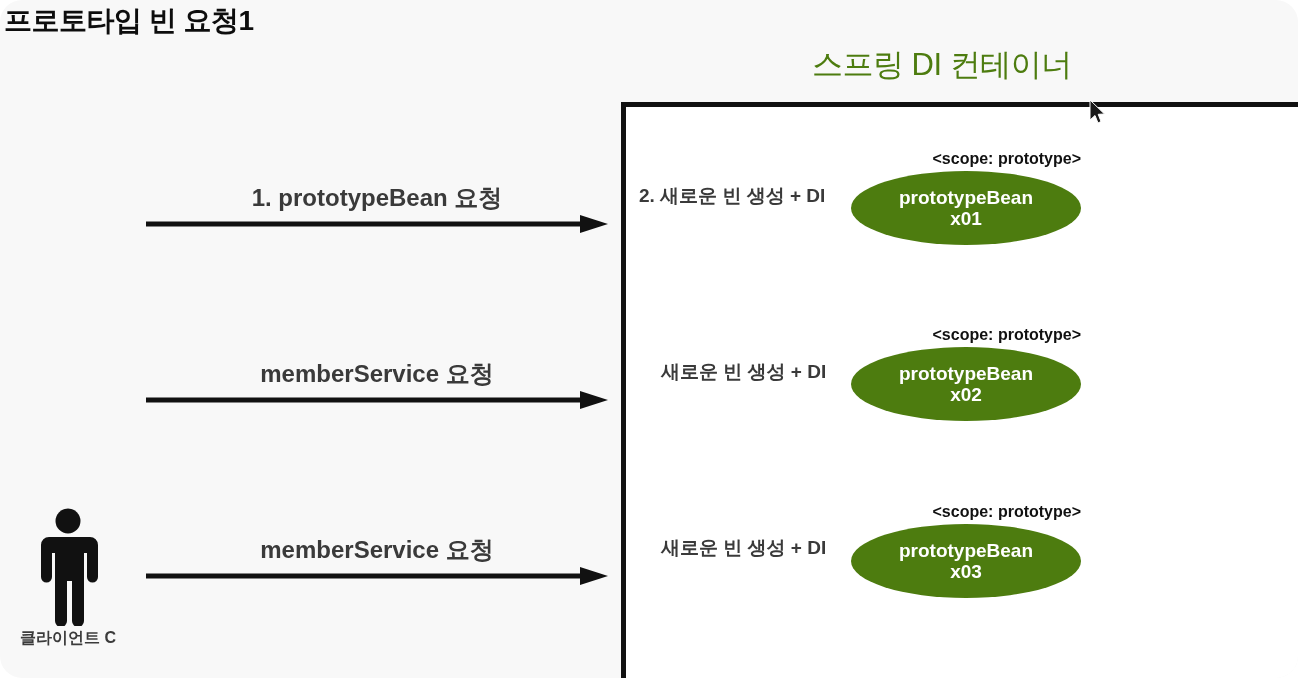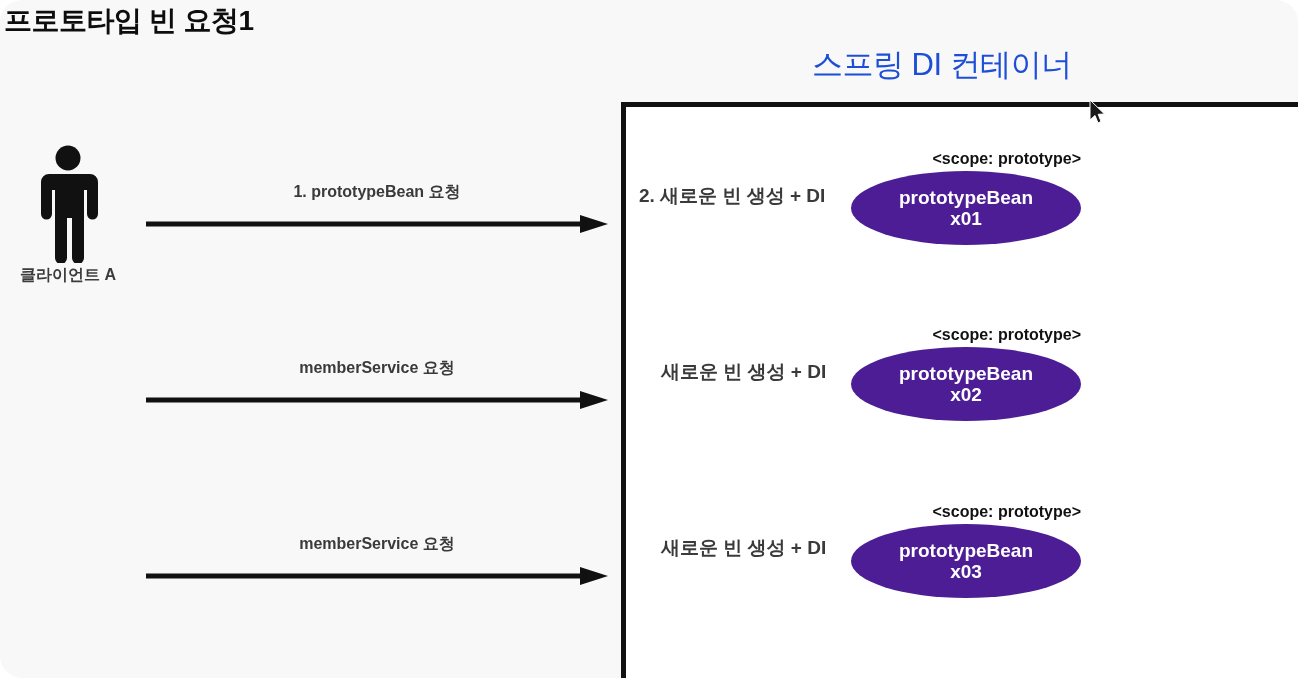--- a/index.html
+++ b/index.html
@@ -28,21 +28,21 @@
     letter-spacing: -0.5px;
     white-space: nowrap;
   }
 
   
   .container-title {
     position: absolute;
     left: 812px;
     top: 44px;
     font-size: 31px;
-    color: #1d4ed8;
+    color: #4d7c0f;
     white-space: nowrap;
     letter-spacing: -0.5px;
   }
   .di-container {
     position: absolute;
     left: 621px;
     top: 102px;
     width: 700px;      
     height: 600px;     
     background: #ffffff;
@@ -83,21 +83,21 @@
   }
 
   
   .arrow-group { position: absolute; }
   .arrow-label {
     position: absolute;
     left: 0;
     top: 0;
     width: 462px;
     text-align: center;
-    font-size: 16px;
+    font-size: 24px;
     font-weight: bold;
     color: #3a3a3a;
     white-space: nowrap;
   }
   .arrow-line {
     position: absolute;
     left: 0;
     top: 32px;
     width: 462px;
     height: 20px;
@@ -124,21 +124,21 @@
     font-weight: bold;
     color: #111111;
     white-space: nowrap;
     margin-bottom: 3px;
     text-align: right;
   }
   .bean-ellipse {
     width: 230px;
     height: 74px;
     border-radius: 50%;
-    background: #4c1d95;
+    background: #4d7c0f;
     display: flex;
     flex-direction: column;
     align-items: center;
     justify-content: center;
     box-sizing: border-box;
   }
   .bean-name, .bean-id {
     font-size: 19px;
     font-weight: bold;
     color: #ffffff;
@@ -153,31 +153,31 @@
 
   <div class="page-title">프로토타입 빈 요청1</div>
 
   <div class="container-title">스프링 DI 컨테이너</div>
   <div class="di-container"></div>
 
   <svg class="cursor" viewBox="0 0 18 26">
     <path d="M1,1 L1,21 L6,16.5 L9,24 L12,22.5 L9.2,15.3 L15.5,15 Z" fill="#1a1a1a" stroke="#ffffff" stroke-width="1"></path>
   </svg>
 
-  <div class="client" style="left:8px; top:145px;">
+
+
+  <div class="client" style="left:8px; top:508px;">
     <div class="figure">
       <svg viewBox="0 0 60 118" width="60" height="118">
         <circle cx="30" cy="13" r="12.5" fill="#111111"></circle>
         <path d="M30,29 h10.5 a8,8 0 0 1 8,8 v32 a5.5,5.5 0 0 1 -11,0 v-24 h-3 v68 a6,6 0 0 1 -12,0 v-40 h-5 v40 a6,6 0 0 1 -12,0 v-68 h-3 v24 a5.5,5.5 0 0 1 -11,0 v-32 a8,8 0 0 1 8,-8 z" transform="translate(11.5,0)" fill="#111111"></path>
       </svg>
     </div>
-    <div class="client-label">클라이언트 A</div>
-  </div>
-
-
+    <div class="client-label">클라이언트 C</div>
+  </div>
 
   <div class="arrow-group" style="left:146px; top:182px;">
     <div class="arrow-label">1. prototypeBean 요청</div>
     <svg class="arrow-line" viewBox="0 0 462 20">
       <line x1="0" y1="10" x2="438" y2="10" stroke="#111111" stroke-width="5"></line>
       <polygon points="434,1 462,10 434,19" fill="#111111"></polygon>
     </svg>
   </div>
 
   <div class="arrow-group" style="left:146px; top:358px;">

